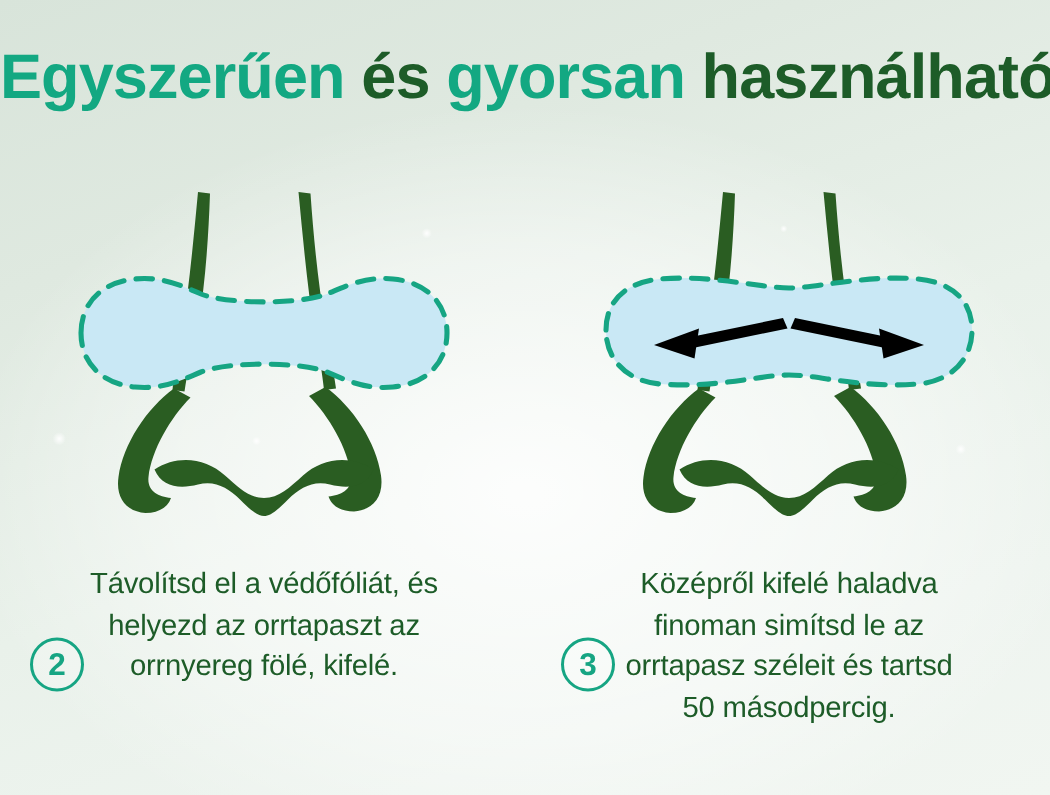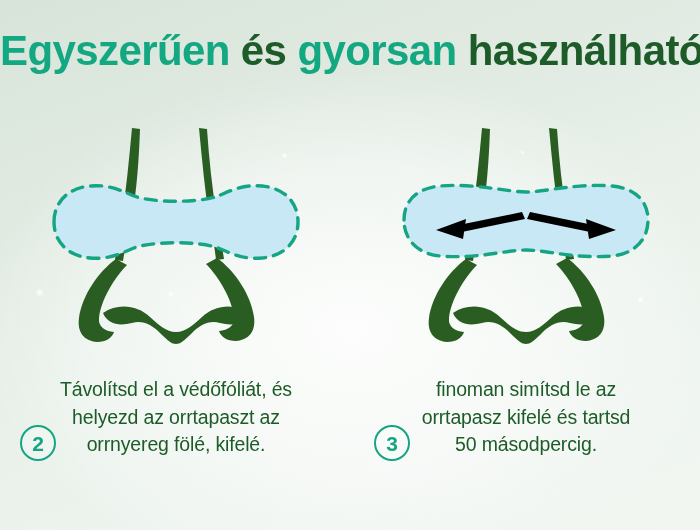--- a/index.html
+++ b/index.html
@@ -209,19 +209,20 @@
         <path d="M80,110 L110,99 L107,119 Z" fill="#000000"></path>
 
         <path d="M174,92 L242,106 L239,113 L171,99 Z" fill="#000000"></path>
         <path d="M260,110 L230,99 L233,119 Z" fill="#000000"></path>
       </g>
     </svg>
 
     <div class="badge">3</div>
 
     <div class="caption">
+      <span class="line">Középről kifelé haladva</span>
       <span class="line">finoman simítsd le az</span>
-      <span class="line">orrtapasz kifelé és tartsd</span>
+      <span class="line">orrtapasz széleit és tartsd</span>
       <span class="line">50 másodpercig.</span>
     </div>
   </div>
 
 </div>
 
 </body></html>

